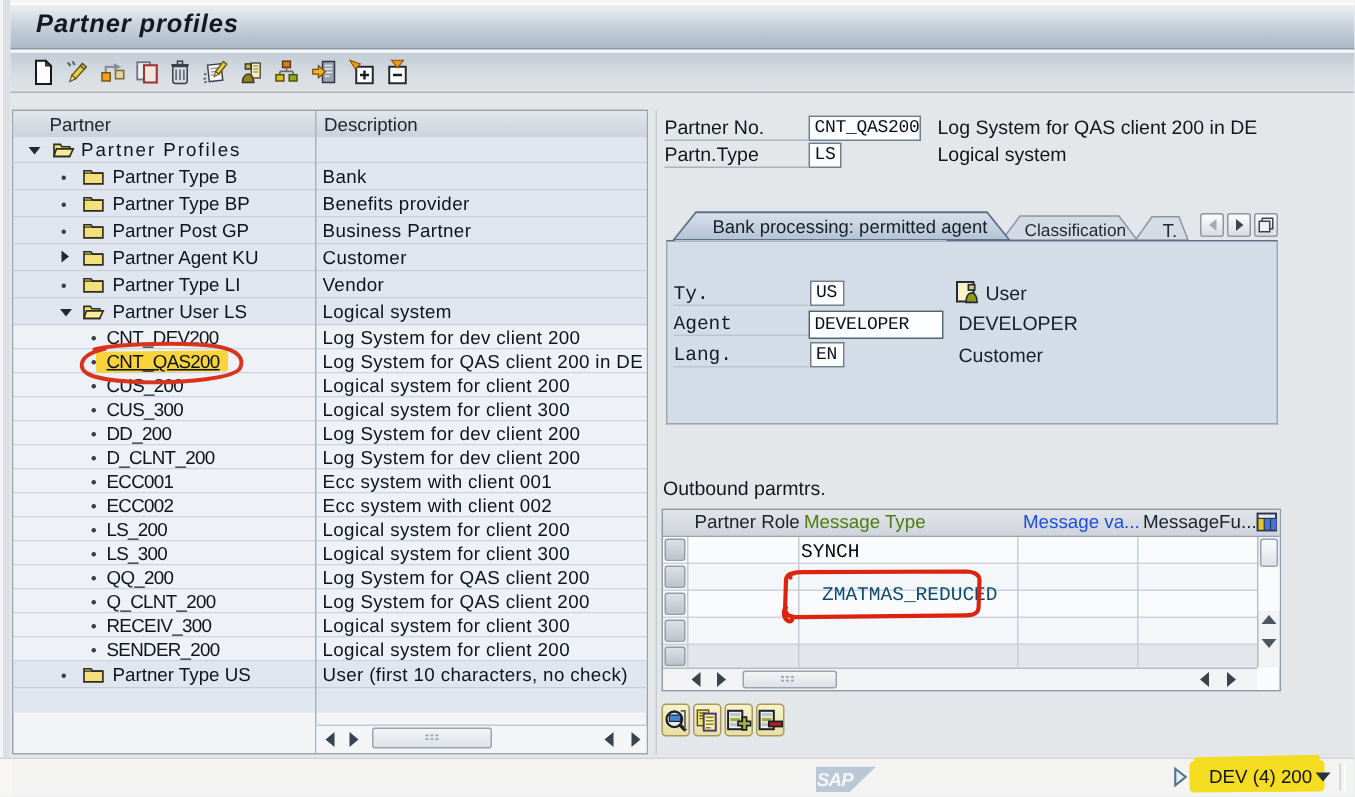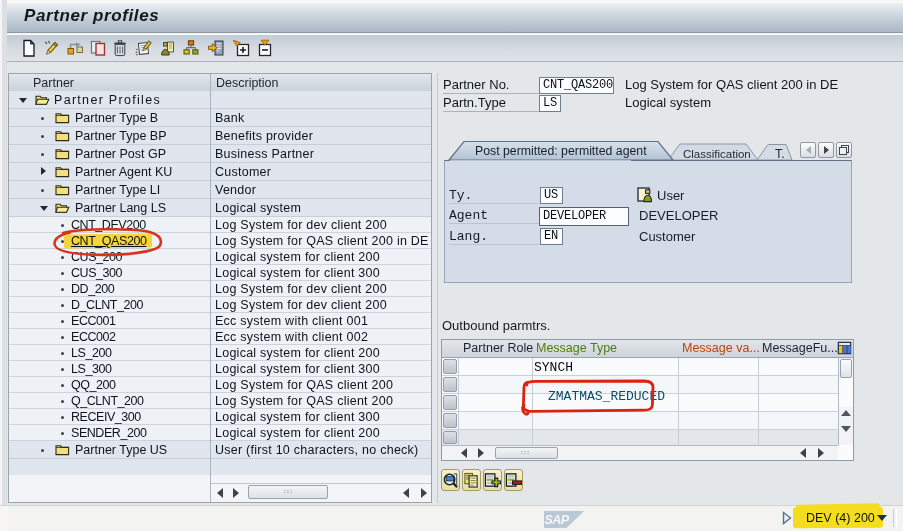--- a/index.html
+++ b/index.html
@@ -153,21 +153,21 @@
 <path d="M1 2.8 L5.6 2.8 L6.8 4.4 L13.6 4.4 L13.6 11.6 L1 11.6 Z" fill="#f3e07c" stroke="#2c2c20" stroke-width="1.1"></path>
 <path d="M1 4.4 L13.6 4.4" stroke="#2c2c20" stroke-width=".9"></path>
   </svg>
 <div class="ab tn" style="left:75px;top:182px;">Partner Type LI</div>
 <div class="ab td" style="left:215px;top:182px">Vendor</div>
 <div class="ab" style="left:40px;top:206px;width:0;height:0;border-left:4.5px solid transparent;border-right:4.5px solid transparent;border-top:5.5px solid #23282f"></div>
 <svg class="ab" style="left:55px;top:201px" width="15" height="13" viewBox="0 0 15 13">
 <path d="M1 3.2 L1 11.2 L11.5 11.2 L11.5 4.8 L6.3 4.8 L5.2 3.2 Z" fill="#f3e27a" stroke="#2c2c20" stroke-width="1.1"></path>
 <path d="M2.6 6.2 L13.8 6.2 L11.5 11.2 L1 11.2 Z" fill="#f7ec9a" stroke="#2c2c20" stroke-width="1.1"></path>
   </svg>
-<div class="ab tn" style="left:75px;top:200px;">Partner Lang LS</div>
+<div class="ab tn" style="left:75px;top:200px;">Partner User LS</div>
 <div class="ab td" style="left:215px;top:200px">Logical system</div>
 <div class="ab" style="left:41px;top:449px;width:3px;height:3px;background:#39404d;border-radius:50%"></div>
 <svg class="ab" style="left:55px;top:443px" width="15" height="13" viewBox="0 0 15 13">
 <path d="M1 2.8 L5.6 2.8 L6.8 4.4 L13.6 4.4 L13.6 11.6 L1 11.6 Z" fill="#f3e07c" stroke="#2c2c20" stroke-width="1.1"></path>
 <path d="M1 4.4 L13.6 4.4" stroke="#2c2c20" stroke-width=".9"></path>
   </svg>
 <div class="ab tn" style="left:75px;top:442px">Partner Type US</div>
 <div class="ab td" style="left:215px;top:442px">User (first 10 characters, no check)</div>
 <div class="ab" style="left:61px;top:224px;width:3px;height:3px;background:#39404d;border-radius:50%"></div>
 <div class="ab tl" style="left:71px;top:217px">CNT_DEV200</div>
@@ -236,21 +236,21 @@
 <path d="M317 20 L328 4.5 L346 4.5 L352 20 Z" fill="#d6dce5" stroke="#8b96a4" stroke-width="1"></path>
 <path d="M228 20 L240 4 L306 4 L318 20 Z" fill="#d3dae4" stroke="#8b96a4" stroke-width="1"></path>
 <path d="M9 20 L24 1.5 L218 1.5 L233 20 Z" fill="url(#tg)" stroke="#5f718a" stroke-width="1.2"></path>
 <defs>
       <linearGradient id="tg" x1="0" y1="0" x2="0" y2="1">
         <stop offset="0" stop-color="#d8e1eb"></stop>
         <stop offset="1" stop-color="#b3c2d4"></stop>
       </linearGradient>
     </defs>
 </svg>
-<div class="ab t12" style="left:475px;top:144px;color:#16202c;font-size:12.3px">Post permitted: permitted agent</div>
+<div class="ab t12" style="left:475px;top:144px;color:#16202c;font-size:12.3px">Bank processing: permitted agent</div>
 <div class="ab tabs" style="left:683px;top:147px">Classification</div>
 <div class="ab tabs" style="left:775px;top:147px;font-size:12.5px">T.</div>
 <div class="ab" style="left:800px;top:142px;width:16px;height:16px;background:linear-gradient(#fdfdfd,#d9dde2);border:1px solid #8f98a3;border-radius:2px;box-sizing:border-box"></div>
 <div class="ab" style="left:818px;top:142px;width:16px;height:16px;background:linear-gradient(#fdfdfd,#d9dde2);border:1px solid #8f98a3;border-radius:2px;box-sizing:border-box"></div>
 <div class="ab" style="left:806px;top:146px;width:0;height:0;border-top:4px solid transparent;border-bottom:4px solid transparent;border-right:5px solid #a3abb5"></div>
 <div class="ab" style="left:824px;top:146px;width:0;height:0;border-top:4px solid transparent;border-bottom:4px solid transparent;border-left:5px solid #3c4552"></div>
 <div class="ab" style="left:836px;top:142px;width:16px;height:16px;background:linear-gradient(#fdfdfd,#d9dde2);border:1px solid #8f98a3;border-radius:2px;box-sizing:border-box"></div>
 <svg class="ab" style="left:838px;top:144px" width="12" height="12" viewBox="0 0 12 12">
     <rect x="3.5" y="1.5" width="7" height="7" fill="none" stroke="#3c4250"></rect>
     <rect x="1.5" y="3.5" width="7" height="7" fill="#eef0f3" stroke="#3c4250"></rect>
@@ -272,21 +272,21 @@
 <div class="ab t13" style="left:639px;top:208px;color:#181e28">DEVELOPER</div>
 <div class="ab t13 mono" style="left:449px;top:229px;color:#141b24">Lang.</div>
 <div class="ab" style="left:449px;top:244px;width:90px;height:1px;background:#bcc5cf"></div>
 <div class="inp" style="left:540px;top:228px;width:23px;height:17px;line-height:15px">EN</div>
 <div class="ab t13" style="left:639px;top:229px;color:#181e28">Customer</div>
 <div class="ab t13" style="left:442px;top:318px;color:#14181e">Outbound parmtrs.</div>
 <div class="ab" style="left:441px;top:339px;width:413px;height:122px;background:#fafbfc;border:1px solid #919ba7;box-sizing:border-box"></div>
 <div class="ab" style="left:442px;top:340px;width:411px;height:17px;background:linear-gradient(#e2e5ea,#ced4db);border-bottom:1px solid #9aa3ae"></div>
 <div class="ab t12" style="left:463px;top:341px;color:#1b222b">Partner Role</div>
 <div class="ab t12" style="left:536px;top:341px;color:#4d7c0f">Message Type</div>
-<div class="ab t12" style="left:682px;top:341px;color:#c2410c">Message va...</div>
+<div class="ab t12" style="left:682px;top:341px;color:#1d4ed8">Message va...</div>
 <div class="ab t12" style="left:762px;top:341px;color:#1b222b">MessageFu...</div>
 <svg class="ab" style="left:837px;top:341px" width="15" height="14" viewBox="0 0 15 14">
 <rect x=".7" y=".7" width="13.6" height="12.6" fill="#2a3550"></rect>
 <rect x="2" y="2" width="11" height="2.2" fill="#e8e8ee"></rect>
 <rect x="2" y="5" width="3.4" height="7.2" fill="#e8c820"></rect>
 <rect x="6.2" y="5" width="3.4" height="7.2" fill="#4a74d8"></rect>
 <rect x="10.4" y="5" width="3.4" height="7.2" fill="#4a74d8"></rect>
   </svg>
 <div class="ab" style="left:442px;top:358px;width:396px;height:17px;background:#fafbfc;border-bottom:1px solid #ccd2d9"></div>
 <div class="ab" style="left:442px;top:376px;width:396px;height:17px;background:#f4f7fa;border-bottom:1px solid #ccd2d9"></div>

